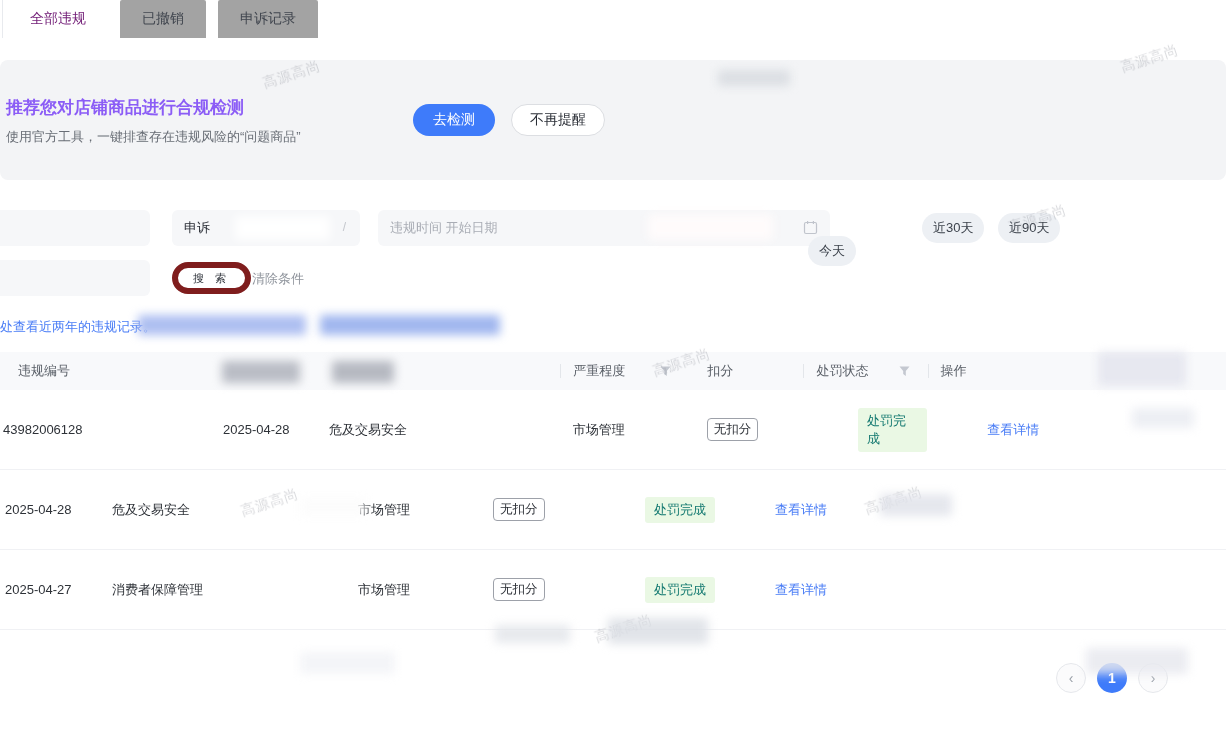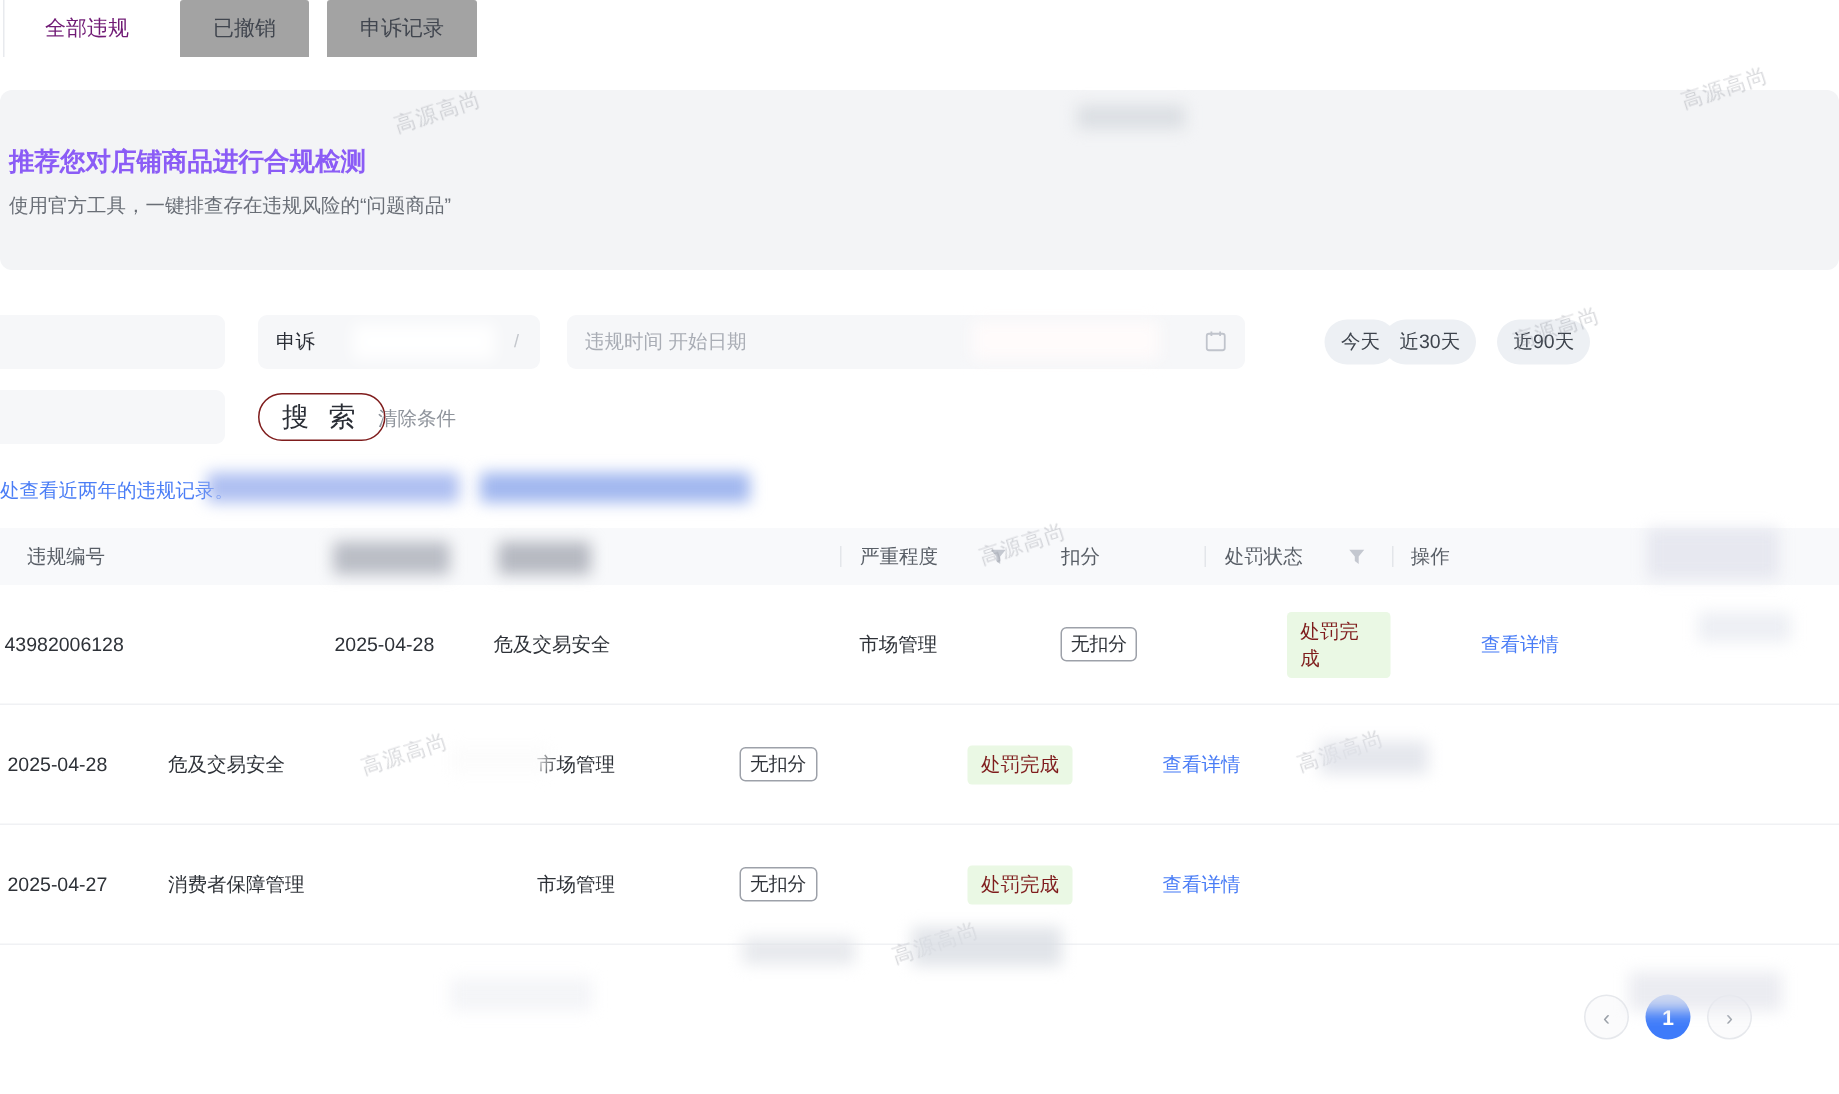--- a/index.html
+++ b/index.html
@@ -29,23 +29,23 @@
   .filter-input-1 { left:-24px; top:210px; width:174px; }
   .filter-input-2 { left:-24px; top:260px; width:174px; }
   .appeal-select { left:172px; top:210px; width:188px; display:flex; align-items:center;
                    padding:0 12px; font-size:13px; color:#2a2e36; cursor:pointer; }
   .appeal-slash { position:absolute; right:14px; top:10px; color:#c3c6cc; font-size:12px; }
   .date-input { left:378px; top:210px; width:452px; display:flex; align-items:center;
                 padding:0 12px; font-size:13px; color:#a9adb5; cursor:text; }
   .calendar-icon { position:absolute; right:12px; top:10px; }
   .quick-pill { position:absolute; top:213px; height:30px; display:flex; align-items:center;
                 padding:0 11px; background:#edf0f4; border-radius:15px; font-size:13px; color:#3d434c; cursor:pointer; }
-  .pill-today { left:883px; } .pill-30 { left:922px; } .pill-90 { left:998px; }
+  .pill-today { left:808px;margin-top:23px; } .pill-30 { left:922px; } .pill-90 { left:998px; }
   .search-btn { position:absolute; left:172px; top:262px; height:32px; padding:0 15px; background:#fff;
-                border:1px solid #7f1d1d; border-radius:16px; font-size:18px; color:#2a2e36;
+                border:6px solid #7f1d1d; border-radius:16px; font-size:11px; color:#2a2e36;
                 letter-spacing:4px; cursor:pointer; font-family:inherit; }
   .clear-link { position:absolute; left:252px; top:270px; font-size:13px; color:#8f949c; cursor:pointer; }
 
   
   .notice { position:absolute; left:0; top:318px; font-size:13px; color:#4a7df6; }
 
   
   .table { position:absolute; top:352px; left:0; width:1226px; }
   .thead { display:flex; height:38px; background:#f8f9fb; align-items:center; font-size:13px; color:#585e66;text-align:center; }
   .trow { display:flex; height:80px; align-items:center; font-size:13px; color:#2e3238; border-bottom:1px solid #f0f1f4; }
@@ -53,21 +53,21 @@
   .c1 { width:220px; padding-left:18px; } .trow .c1 { padding-left:3px; }
   .c2 { width:110px; padding-left:5px; }
   .c3 { width:235px; padding-left:2px; }
   .c4 { width:130px; padding-left:13px; }
   .c5 { width:105px; padding-left:8px;margin-left:10px; }
   .c6 { width:125px; padding-left:13px; } .trow .c6 { padding-left:55px; }
   .c7 { width:301px; padding-left:13px; } .trow .c7 { padding-left:60px; }
   .divided::before { content:""; position:absolute; left:0; top:12px; width:1px; height:14px; background:#e3e6ea; }
   .funnel { margin-left:auto; margin-right:18px; display:flex; cursor:pointer; }
   .points-badge { border:1px solid #9da1a9; border-radius:4px; padding:2px 6px; font-size:12.5px; color:#2e3238; }
-  .status-badge { background:#eaf8e4; color:#7f1d1d; padding:4px 9px; border-radius:3px; font-size:13px; }
+  .status-badge { background:#eaf8e4; color:#0f766e; padding:4px 9px; border-radius:3px; font-size:13px; }
   .detail-link { color:#4a7df6; cursor:pointer; }
 
   
   .pagination { position:absolute; left:1056px; top:663px; display:flex; gap:11px; align-items:center; }
   .pg-circle { width:30px; height:30px; border-radius:50%; display:flex; align-items:center; justify-content:center;
                font-size:14px; cursor:pointer; }
   .pg-nav { background:#fbfbfc; border:1px solid #e6e8ec; color:#9aa0a8; }
   .pg-current { background:#3e7bfa; color:#fff; font-weight:bold; }
 
   
@@ -83,20 +83,24 @@
   <div class="tabbar">
     <div class="tab-left-edge"></div>
     <div class="tab active">全部违规</div>
     <div class="tab">已撤销</div>
     <div class="tab">申诉记录</div>
   </div>
 
   <div class="banner">
     <div class="banner-title">推荐您对店铺商品进行合规检测</div>
     <div class="banner-sub">使用官方工具，一键排查存在违规风险的“问题商品”</div>
+    <div class="banner-btns">
+      <button class="btn-primary">去检测</button>
+      <button class="btn-ghost">不再提醒</button>
+    </div>
   </div>
 
   <div class="input-box filter-input-1"></div>
   <div class="input-box appeal-select">
     <span>申诉</span>
     <span class="appeal-slash">/</span>
   </div>
   <div class="input-box date-input">
     <span>违规时间  开始日期</span>
     <span class="calendar-icon">

